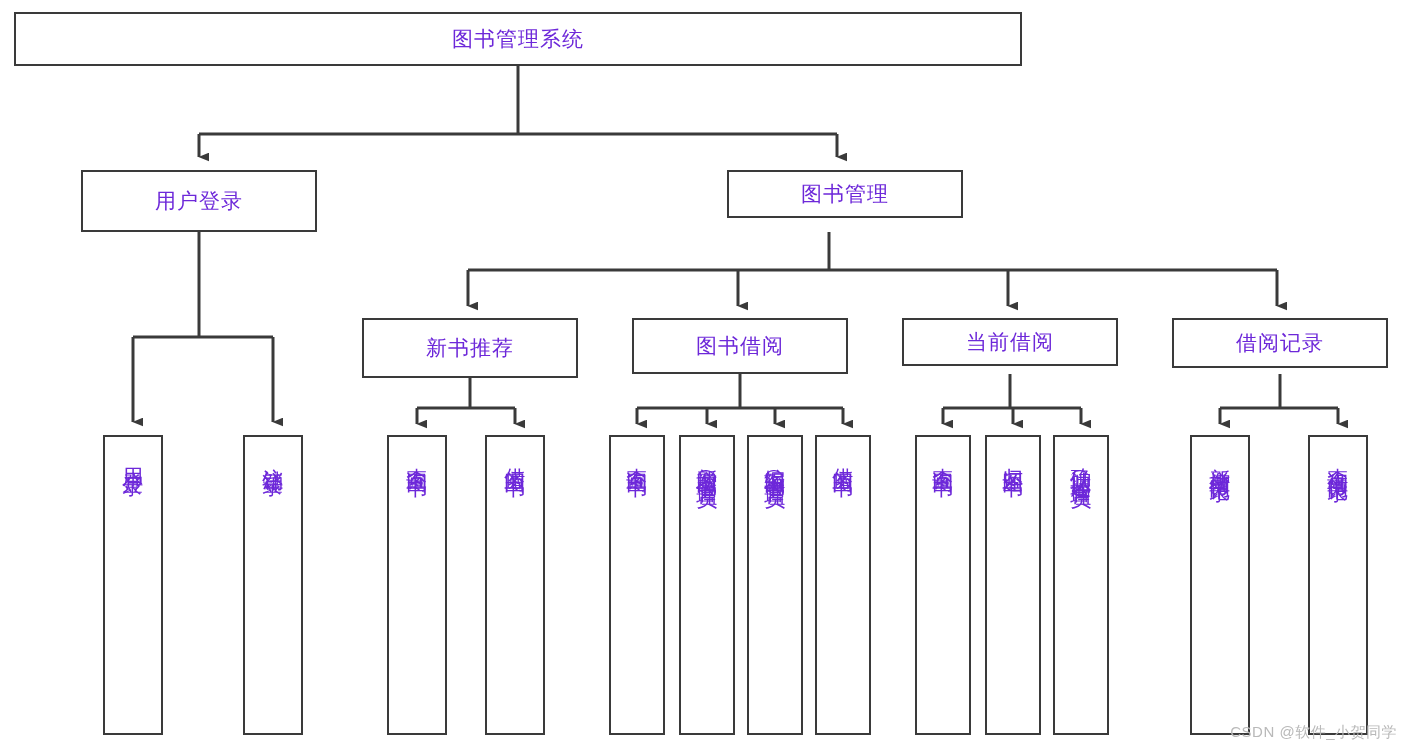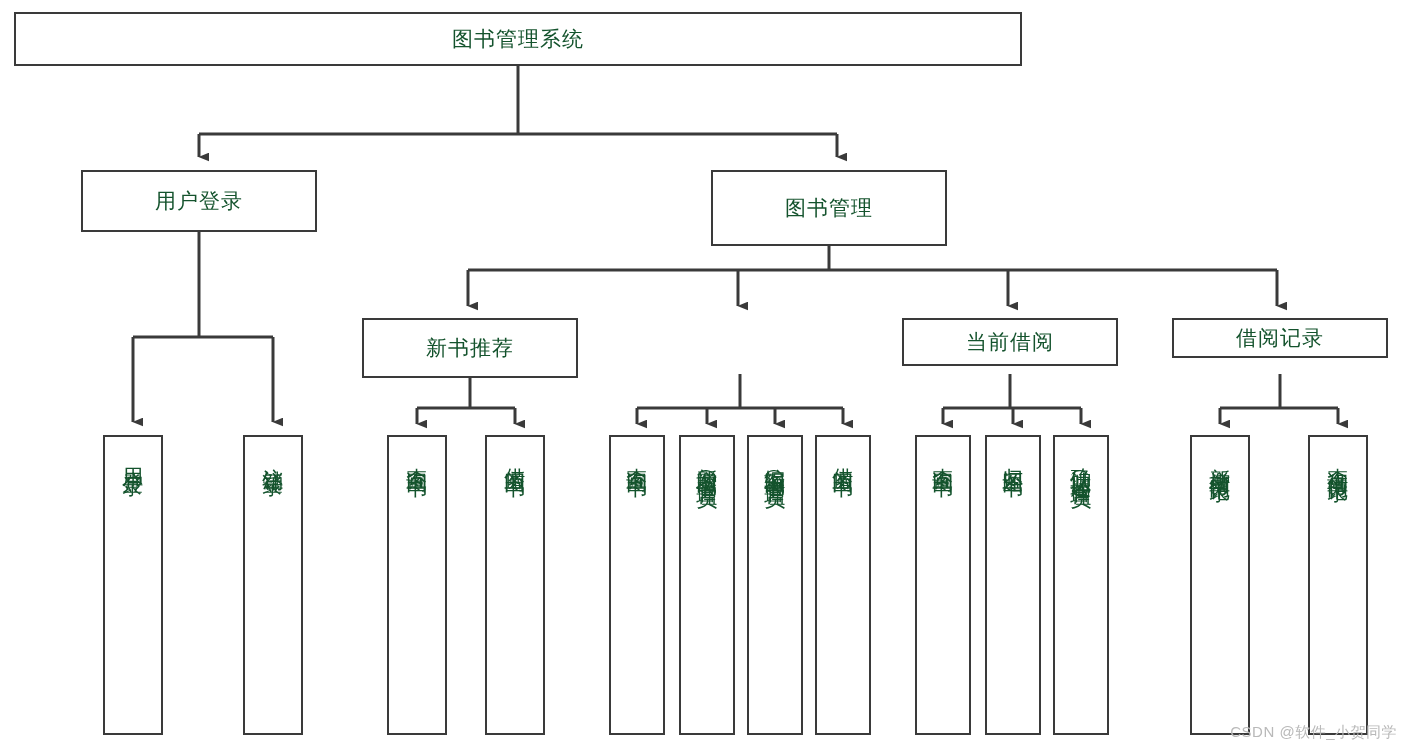--- a/index.html
+++ b/index.html
@@ -28,21 +28,21 @@
     pointer-events: none;
   }
   .node {
     position: absolute;
     box-sizing: border-box;
     background: #ffffff;
     border: 2px solid #3a3a3a;
     display: flex;
     align-items: center;
     justify-content: center;
-    color: #14532d;
+    color: #6d28d9;
   }
   .node.h-node {
     font-size: 21px;
     letter-spacing: 1px;
   }
   .node.v-node {
     font-size: 21px;
     letter-spacing: 1px;
     padding-top: 14px;
     align-items: flex-start;
@@ -139,34 +139,37 @@
   </svg>
 
   <div class="node h-node" style="left:14px; top:12px; width:1008px; height:54px;">
     <span class="h-label">图书管理系统</span>
   </div>
 
   <div class="node h-node" style="left:81px; top:170px; width:236px; height:62px;">
     <span class="h-label">用户登录</span>
   </div>
 
-  <div class="node h-node" style="left:711px; top:170px; width:236px; height:76px;font-family:Liberation Mono, monospace;">
+  <div class="node h-node" style="left:727px; top:170px; width:236px; height:48px;font-family:Liberation Mono, monospace;">
     <span class="h-label">图书管理</span>
   </div>
 
   <div class="node h-node" style="left:362px; top:318px; width:216px; height:60px;">
     <span class="h-label">新书推荐</span>
   </div>
 
+  <div class="node h-node" style="left:632px; top:318px; width:216px; height:56px;">
+    <span class="h-label">图书借阅</span>
+  </div>
 
   <div class="node h-node" style="left:902px; top:318px; width:216px; height:48px;">
     <span class="h-label">当前借阅</span>
   </div>
 
-  <div class="node h-node" style="left:1172px; top:318px; width:216px; height:40px;">
+  <div class="node h-node" style="left:1172px; top:318px; width:216px; height:50px;">
     <span class="h-label">借阅记录</span>
   </div>
 
   <div class="node v-node" style="left:103px; top:435px; width:60px; height:300px;">
     <span class="v-label">用户登录</span>
   </div>
 
   <div class="node v-node" style="left:243px; top:435px; width:60px; height:300px;">
     <span class="v-label">注销登录</span>
   </div>

